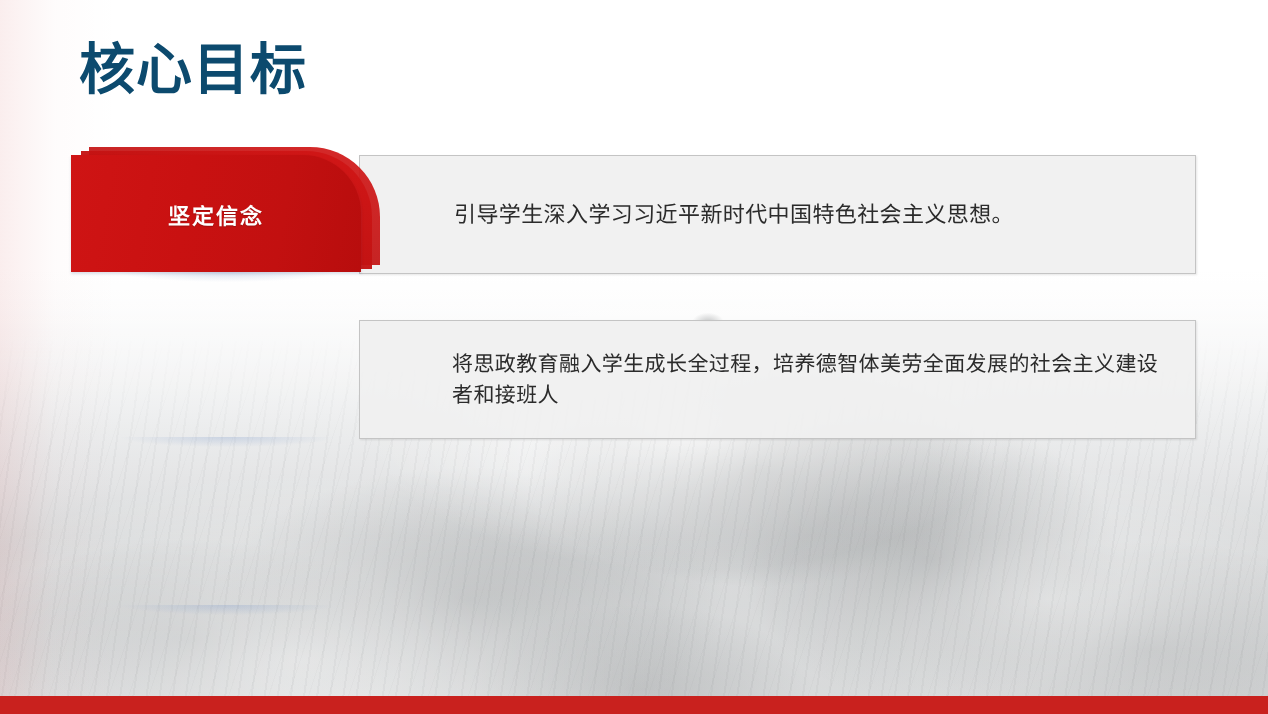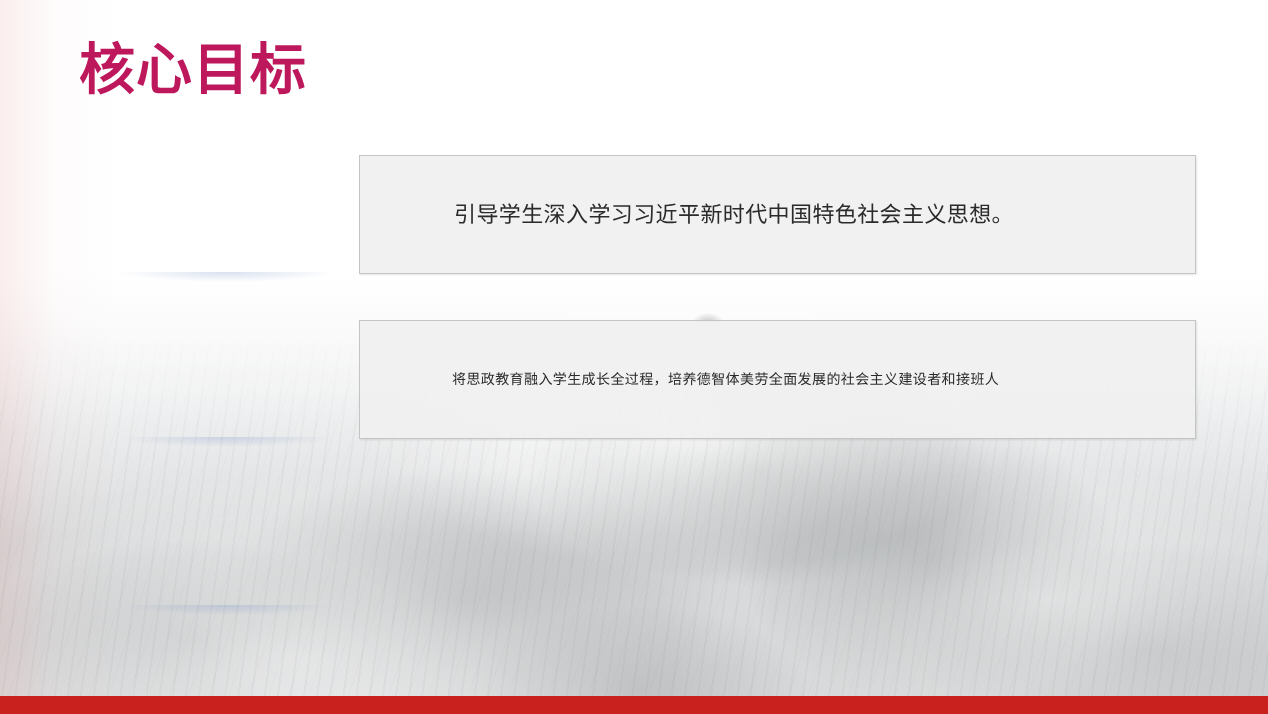--- a/index.html
+++ b/index.html
@@ -66,21 +66,21 @@
     pointer-events:none; opacity:.25;
     background:linear-gradient(90deg, rgba(196,26,26,0.30) 0%, rgba(196,26,26,0.06) 45%, rgba(255,255,255,0) 100%);
   }
 
   
   .page-title {
     position:absolute; left:79px; top:41px;
     font-size:56px; line-height:1.05;
     font-weight:bold;
     letter-spacing:1px;
-    color:#be185d;
+    color:#0c4a6e;
     font-family:"Liberation Sans", "DejaVu Sans", sans-serif;
     text-shadow:0 1px 0 rgba(255,255,255,.55);
     white-space:nowrap;
   }
 
   
   .rows { position:absolute; left:0; top:0; width:1268px; height:714px; }
 
   .goal-row { position:absolute; left:71px; width:1125px; }
   .goal-row.r1 { top:155px; height:119px; }
@@ -136,21 +136,21 @@
     z-index:0;
   }
 
   
   .desc-text {
     position:absolute;
     left:96px; right:34px;
     top:50%;
     transform:translateY(-50%);
     color:#2b2b2b;
-    font-size:14px;
+    font-size:21px;
     line-height:1.52;
     letter-spacing:.4px;
   }
   .r1 .desc-text {
     font-family:"Liberation Serif", "DejaVu Serif", serif;
     font-size:22px;
     left:94px;
   }
   .r2 .desc-text { left:92px; }
   .r3 .desc-text { left:104px; }
@@ -173,20 +173,27 @@
   <div class="bg-redwash"></div>
 
   <h1 class="page-title">核心目标</h1>
 
   <div class="rows">
 
     <div class="goal-row r1">
       <div class="plate-shadow"></div>
       <div class="desc-panel">
         <div class="desc-text">引导学生深入学习习近平新时代中国特色社会主义思想。</div>
+      </div>
+      <div class="label-plate">
+        <div class="fold-arc a1"></div>
+        <div class="fold-arc a2"></div>
+        <div class="plate-body">
+          <span class="plate-label">坚定信念</span>
+        </div>
       </div>
     </div>
 
     <div class="goal-row r2">
       <div class="plate-shadow"></div>
       <div class="desc-panel">
         <div class="desc-text">将思政教育融入学生成长全过程，培养德智体美劳全面发展的社会主义建设者和接班人</div>
       </div>
     </div>
 

